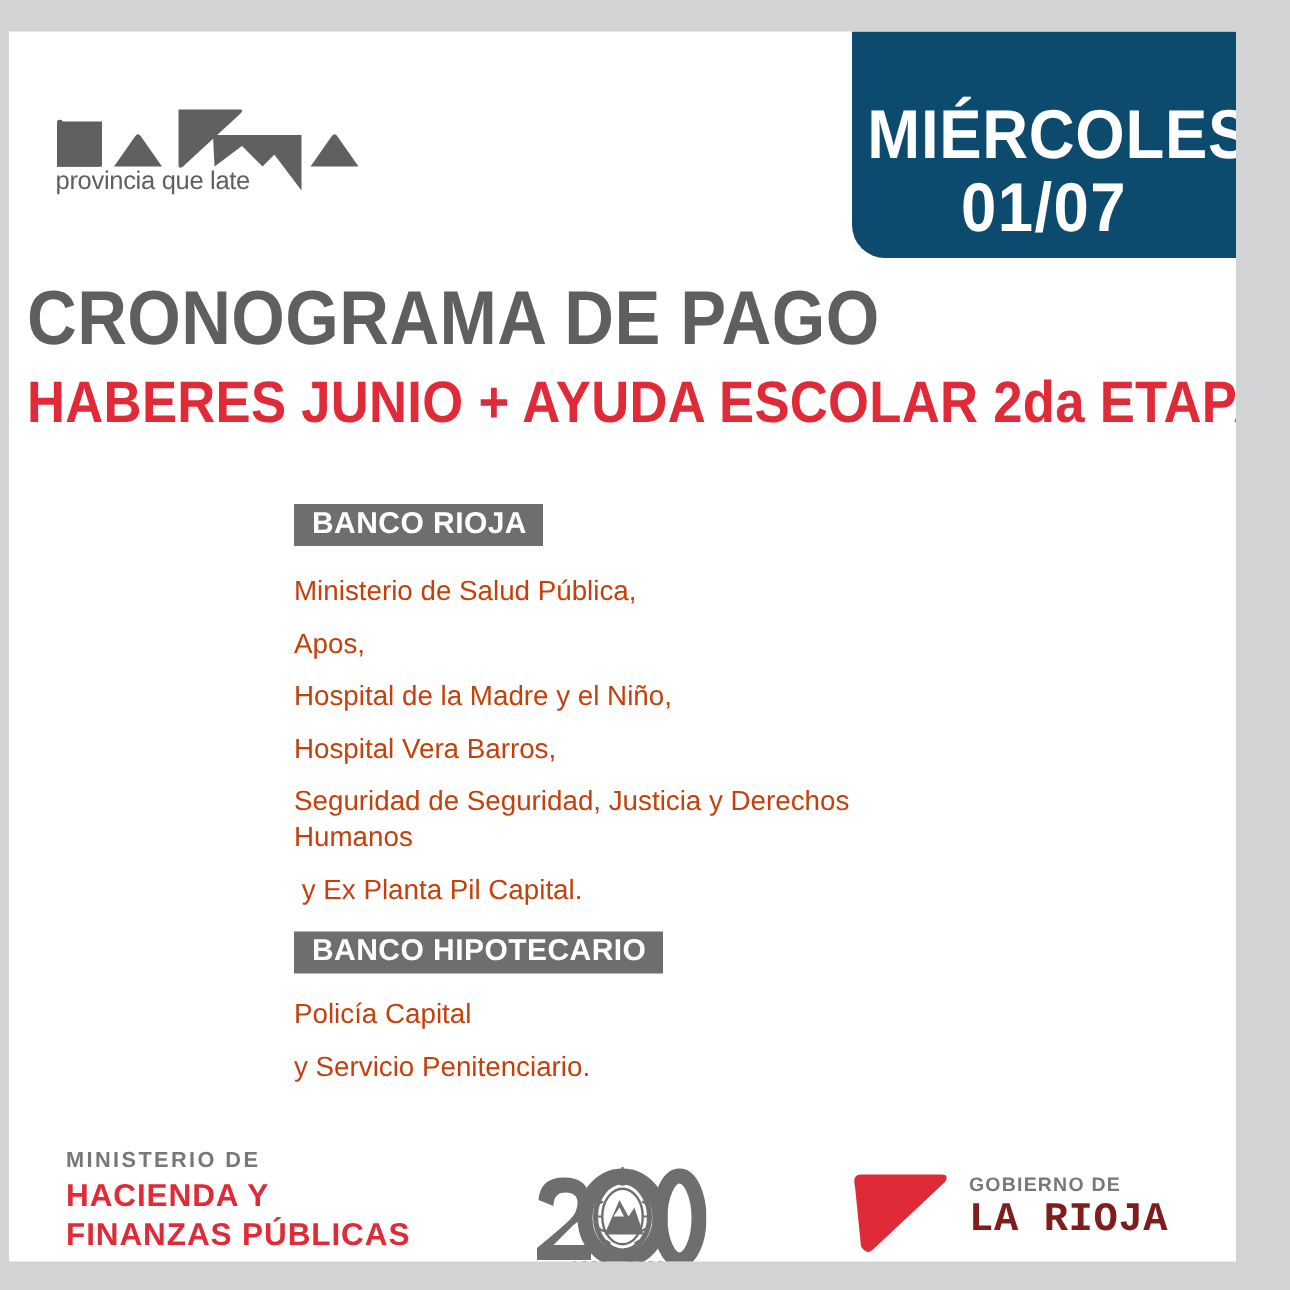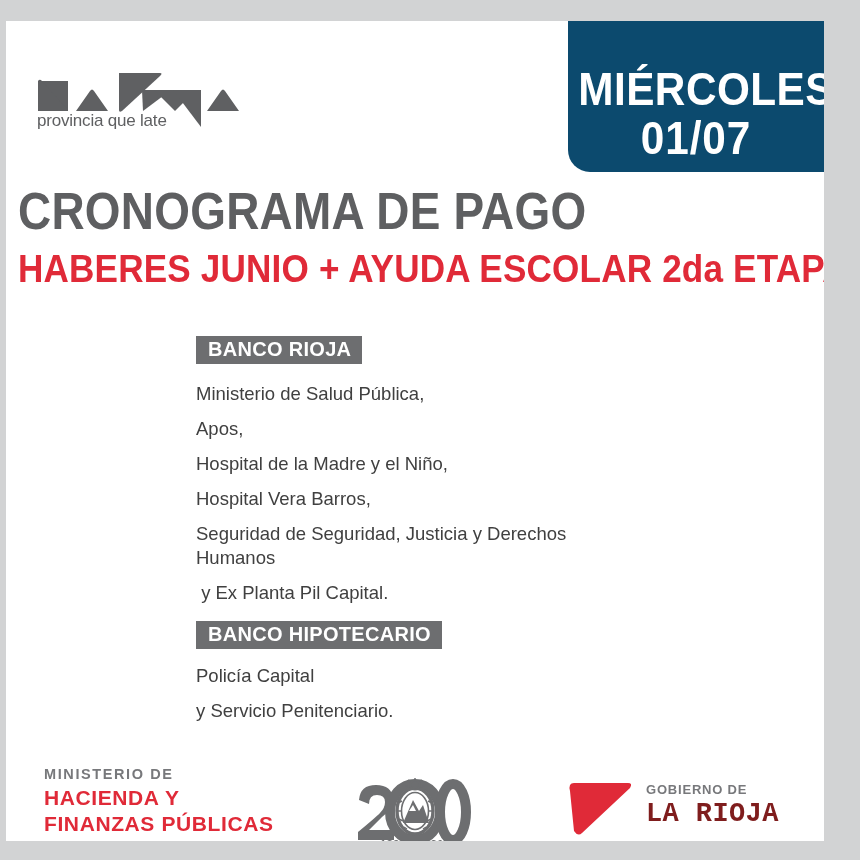--- a/index.html
+++ b/index.html
@@ -136,21 +136,21 @@
   }
 
   .bank-list {
     margin: 0;
     padding: 0;
     list-style: none;
   }
   .bank-list li {
     font-family: "Liberation Sans", sans-serif;
     font-size: 18.5px;
-    color: #404040;
+    color: #c2410c;
     line-height: 24px;
     padding: 6px 0 5px 0;
     white-space: pre-wrap;
   }
   #section-banco-rioja .bank-list { margin-top: 12px; }
   #section-banco-hipotecario .bank-list { margin-top: 9px; }
 
   
   #footer-ministerio {
     position: absolute;

